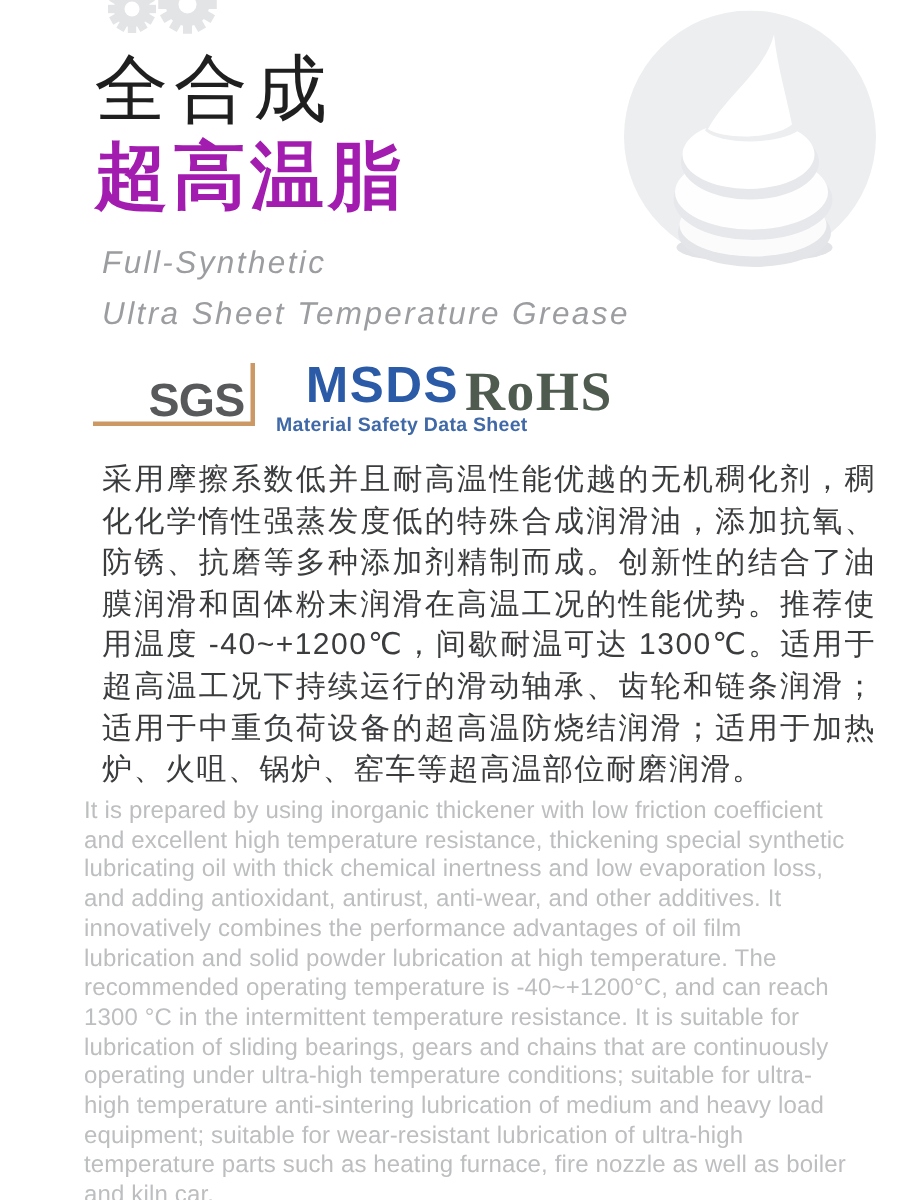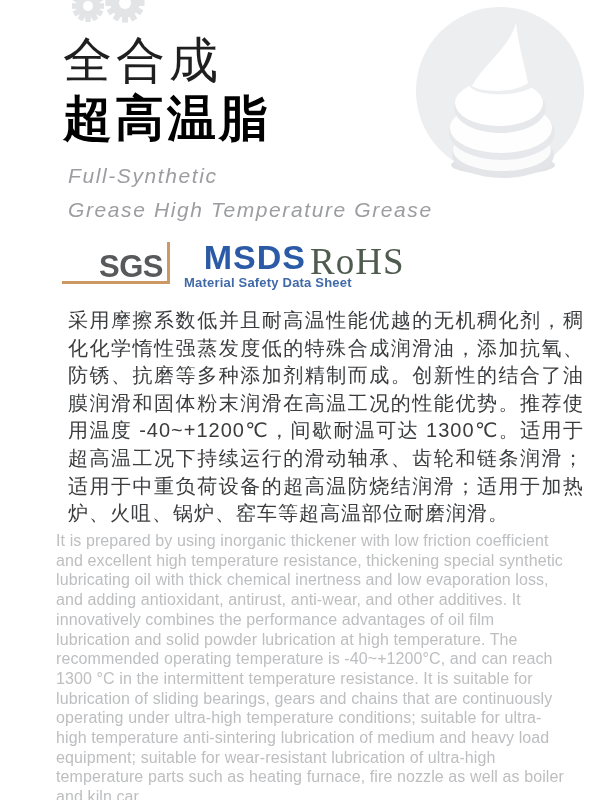--- a/index.html
+++ b/index.html
@@ -11,21 +11,21 @@
   .gears{position:absolute;left:64px;top:0;}
   
   .product-visual{position:absolute;left:416px;top:7px;}
   
   .title-line1{
     position:absolute;left:63px;top:34px;font-size:49px;line-height:1.1;
     color:#1f1f1f;font-weight:500;letter-spacing:4px;white-space:nowrap;
   }
   .title-line2{
     position:absolute;left:63px;top:92px;font-size:49px;line-height:1.1;
-    color:#000000;font-weight:700;letter-spacing:3px;white-space:nowrap;
+    color:#a21caf;font-weight:700;letter-spacing:3px;white-space:nowrap;
   }
   .subtitle{
     position:absolute;left:68px;top:159px;font-size:21px;line-height:34px;
     font-style:italic;color:#9c9da0;letter-spacing:1.6px;white-space:nowrap;
   }
   
   .cert-sgs{position:absolute;left:62px;top:242px;width:108px;height:42px;}
   .sgs-text{
     position:absolute;right:7px;bottom:2px;font-size:31px;font-weight:700;
     color:#58595b;letter-spacing:-0.5px;line-height:1;margin-top:48px;
@@ -35,21 +35,21 @@
   .cert-msds{position:absolute;left:184px;top:240px;width:122px;text-align:center;}
   .msds-text{
     font-size:34px;font-weight:700;color:#2b5aa6;letter-spacing:1px;line-height:34px;white-space:nowrap;text-align:right;
   }
   .msds-sub{
     font-size:13px;font-weight:700;color:#4069a8;letter-spacing:0.2px;margin-top:1px;white-space:nowrap;
   }
   .cert-rohs{
     position:absolute;left:310px;top:238px;
     font-family:"Liberation Serif","DejaVu Serif",serif;
-    font-size:37px;color:#4f5b4f;letter-spacing:1px;line-height:1.3;white-space:nowrap;
+    font-size:37px;color:#4f5b4f;letter-spacing:1px;line-height:1.3;white-space:nowrap;font-weight:bold;
   }
   
   .desc-cn{
     position:absolute;left:56px;top:295px;width:516px;margin:12px;
     font-size:20px;line-height:27.6px;color:#3b3c3e;font-weight:500;
     letter-spacing:1px;text-align:justify;
   }
   .desc-en{
     position:absolute;left:56px;top:531px;width:508px;margin:0;
     font-size:16px;line-height:19.7px;color:#bdbec0;letter-spacing:0.1px;
@@ -105,21 +105,21 @@
       <path d="M102,15 C105,35 114,58 119,78 C106,90 64,90 54,80 C66,58 96,40 102,15 Z" fill="#eceef0"></path>
       <path d="M100,16 C102,36 108,56 112,76 C100,86 66,86 56,79 C67,58 94,40 100,16 Z" fill="#ffffff"></path>
     </svg>
   </div>
 
   <div class="title-line1">全合成</div>
   <div class="title-line2">超高温脂</div>
 
   <div class="subtitle">
     <div>Full-Synthetic</div>
-    <div>Grease High Temperature Grease</div>
+    <div>Ultra Sheet Temperature Grease</div>
   </div>
 
   <div class="cert-sgs">
     <span class="sgs-text">SGS</span>
     <div class="sgs-hline"></div>
     <div class="sgs-vline"></div>
   </div>
   <div class="cert-msds">
     <div class="msds-text">MSDS</div>
     <div class="msds-sub">Material Safety Data Sheet</div>

